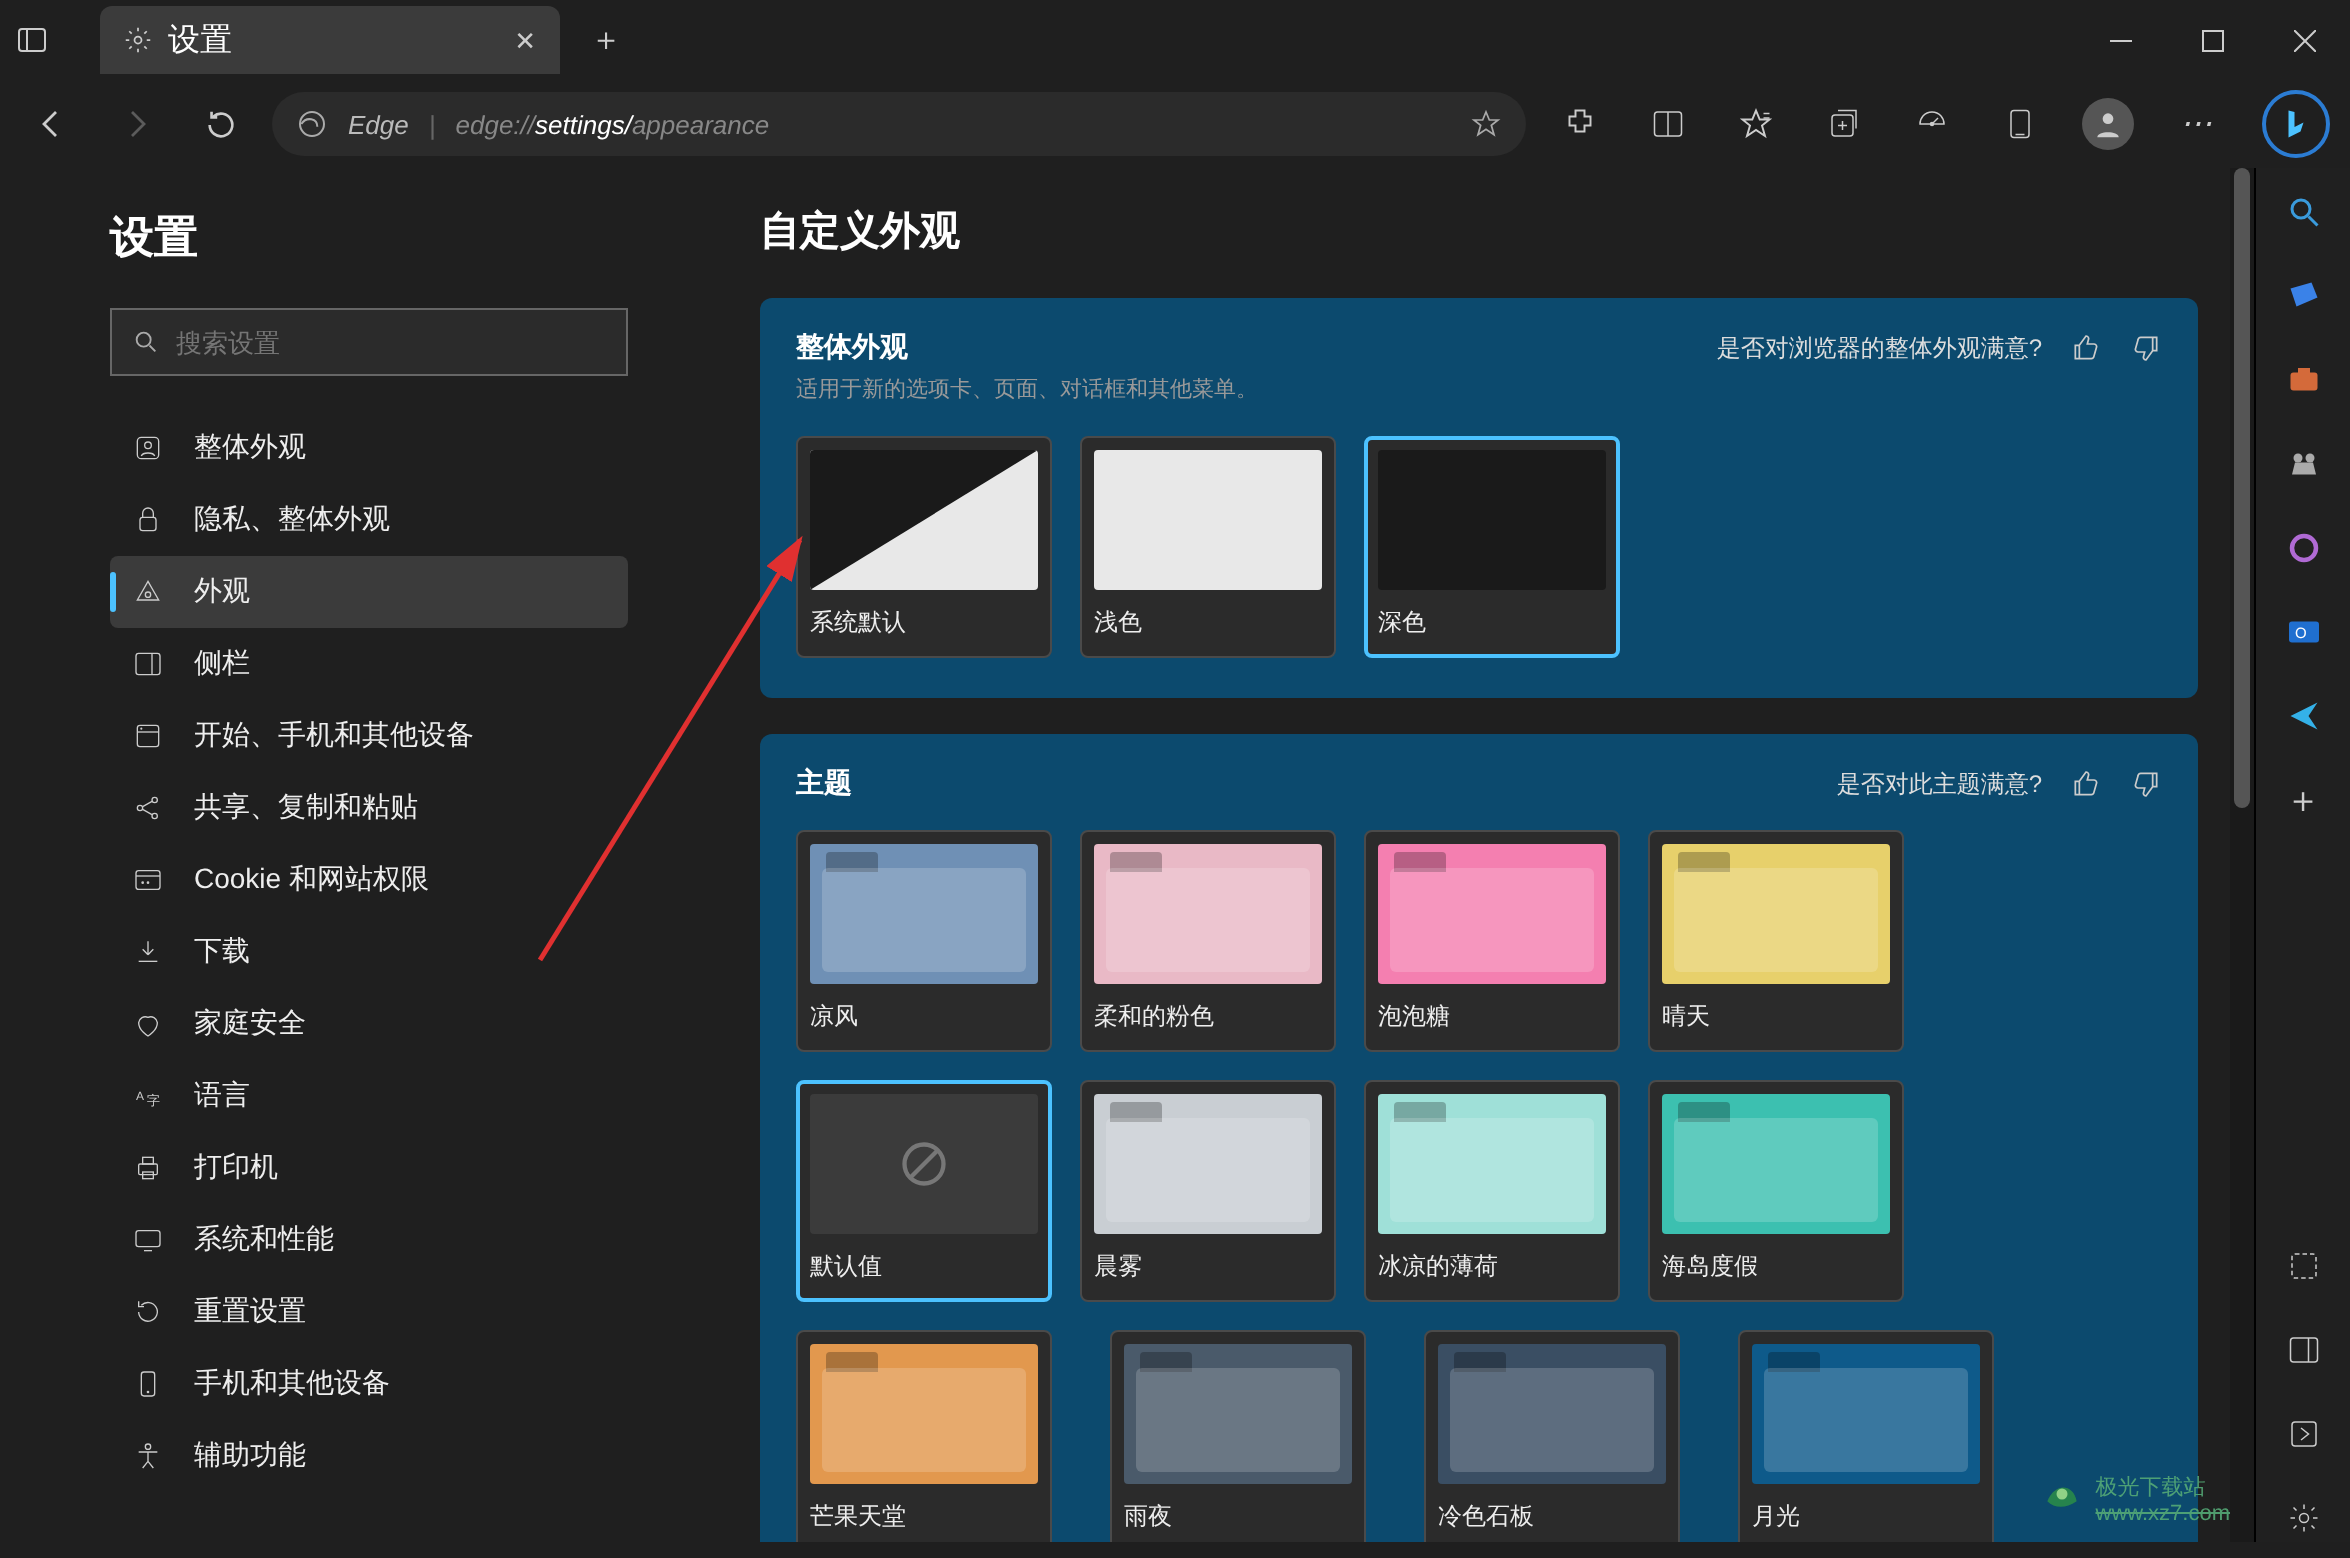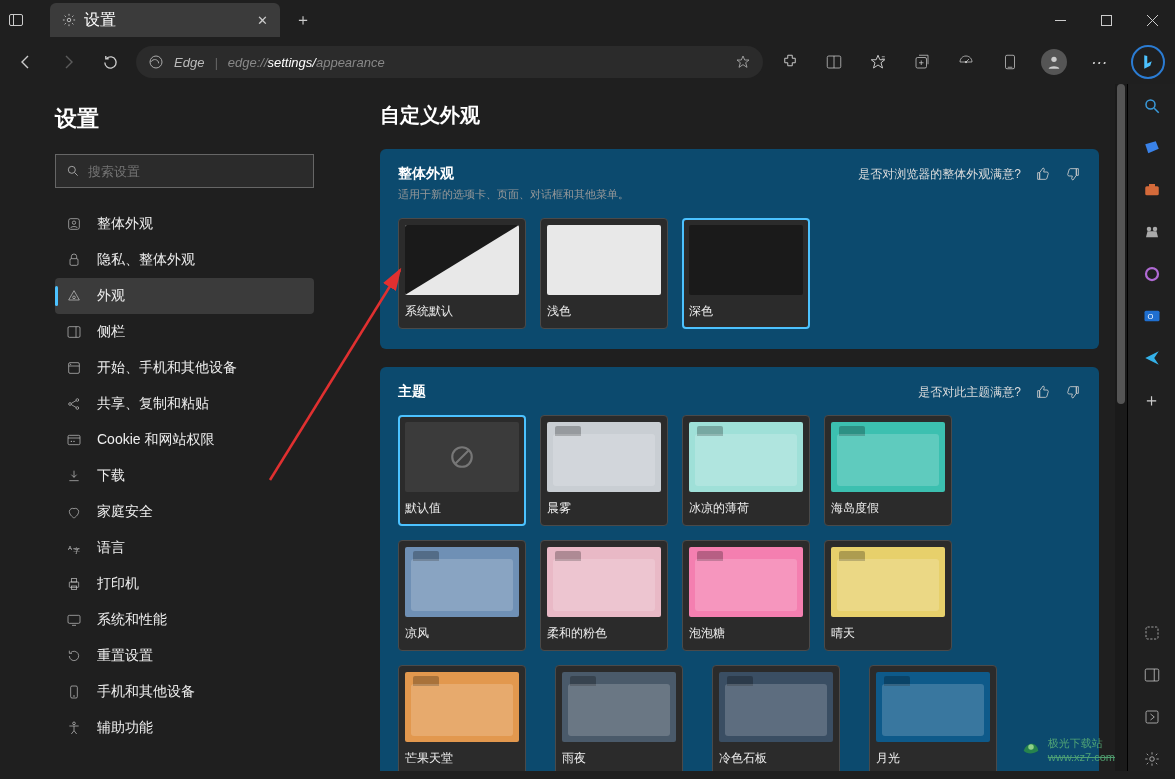--- a/index.html
+++ b/index.html
@@ -413,20 +413,54 @@
             </span>
           <span>
               <svg class="thumb-down" viewBox="0 0 24 24">
                 <path d="M20 14h-3V4h3zM17 4H8c-1 0-2 1-2 2l-2 7c0 1 1 2 2 2h5l-1 4c0 1 1 2 2 2l5-7z" stroke="#ccc" fill="none" stroke-width="1.3"></path>
               </svg>
             </span>
         </span>
       </div>
       <div id="theme-rows">
           <div class="cards" style="margin-bottom: 14px;">
+            <div class="card">
+              <div class="preview">
+                <div style="position:absolute;inset:0;background:#6f90b5"></div>
+                <div style="position:absolute;top:4px;left:8px;width:26px;height:10px;border-radius:2px 2px 0 0;background:rgba(0,0,0,0.25)"></div>
+                <div style="position:absolute;top:12px;left:6px;right:6px;bottom:6px;border-radius:3px;background:rgba(255,255,255,0.18)"></div>
+              </div>
+              <div class="label">凉风</div>
+            </div>
+            <div class="card">
+              <div class="preview">
+                <div style="position:absolute;inset:0;background:#e9b9c6"></div>
+                <div style="position:absolute;top:4px;left:8px;width:26px;height:10px;border-radius:2px 2px 0 0;background:rgba(0,0,0,0.25)"></div>
+                <div style="position:absolute;top:12px;left:6px;right:6px;bottom:6px;border-radius:3px;background:rgba(255,255,255,0.18)"></div>
+              </div>
+              <div class="label">柔和的粉色</div>
+            </div>
+            <div class="card">
+              <div class="preview">
+                <div style="position:absolute;inset:0;background:#f47fb0"></div>
+                <div style="position:absolute;top:4px;left:8px;width:26px;height:10px;border-radius:2px 2px 0 0;background:rgba(0,0,0,0.25)"></div>
+                <div style="position:absolute;top:12px;left:6px;right:6px;bottom:6px;border-radius:3px;background:rgba(255,255,255,0.18)"></div>
+              </div>
+              <div class="label">泡泡糖</div>
+            </div>
+            <div class="card">
+              <div class="preview">
+                <div style="position:absolute;inset:0;background:#e7d06b"></div>
+                <div style="position:absolute;top:4px;left:8px;width:26px;height:10px;border-radius:2px 2px 0 0;background:rgba(0,0,0,0.25)"></div>
+                <div style="position:absolute;top:12px;left:6px;right:6px;bottom:6px;border-radius:3px;background:rgba(255,255,255,0.18)"></div>
+              </div>
+              <div class="label">晴天</div>
+            </div>
+          </div>
+          <div class="cards" style="margin-bottom: 14px;">
             <div class="card selected">
               <div class="preview">
                 <div style="position:absolute;inset:0;background:#3b3b3b;display:flex;align-items:center;justify-content:center">
                   <svg width="26" height="26" viewBox="0 0 24 24">
                     <circle cx="12" cy="12" r="9" stroke="#777" fill="none" stroke-width="2"></circle>
                     <line x1="6" y1="18" x2="18" y2="6" stroke="#777" stroke-width="2"></line>
                   </svg>
                 </div>
               </div>
               <div class="label">默认值</div>
@@ -447,54 +481,20 @@
               </div>
               <div class="label">冰凉的薄荷</div>
             </div>
             <div class="card">
               <div class="preview">
                 <div style="position:absolute;inset:0;background:#3cc0b0"></div>
                 <div style="position:absolute;top:4px;left:8px;width:26px;height:10px;border-radius:2px 2px 0 0;background:rgba(0,0,0,0.25)"></div>
                 <div style="position:absolute;top:12px;left:6px;right:6px;bottom:6px;border-radius:3px;background:rgba(255,255,255,0.18)"></div>
               </div>
               <div class="label">海岛度假</div>
-            </div>
-          </div>
-          <div class="cards" style="margin-bottom: 14px;">
-            <div class="card">
-              <div class="preview">
-                <div style="position:absolute;inset:0;background:#6f90b5"></div>
-                <div style="position:absolute;top:4px;left:8px;width:26px;height:10px;border-radius:2px 2px 0 0;background:rgba(0,0,0,0.25)"></div>
-                <div style="position:absolute;top:12px;left:6px;right:6px;bottom:6px;border-radius:3px;background:rgba(255,255,255,0.18)"></div>
-              </div>
-              <div class="label">凉风</div>
-            </div>
-            <div class="card">
-              <div class="preview">
-                <div style="position:absolute;inset:0;background:#e9b9c6"></div>
-                <div style="position:absolute;top:4px;left:8px;width:26px;height:10px;border-radius:2px 2px 0 0;background:rgba(0,0,0,0.25)"></div>
-                <div style="position:absolute;top:12px;left:6px;right:6px;bottom:6px;border-radius:3px;background:rgba(255,255,255,0.18)"></div>
-              </div>
-              <div class="label">柔和的粉色</div>
-            </div>
-            <div class="card">
-              <div class="preview">
-                <div style="position:absolute;inset:0;background:#f47fb0"></div>
-                <div style="position:absolute;top:4px;left:8px;width:26px;height:10px;border-radius:2px 2px 0 0;background:rgba(0,0,0,0.25)"></div>
-                <div style="position:absolute;top:12px;left:6px;right:6px;bottom:6px;border-radius:3px;background:rgba(255,255,255,0.18)"></div>
-              </div>
-              <div class="label">泡泡糖</div>
-            </div>
-            <div class="card">
-              <div class="preview">
-                <div style="position:absolute;inset:0;background:#e7d06b"></div>
-                <div style="position:absolute;top:4px;left:8px;width:26px;height:10px;border-radius:2px 2px 0 0;background:rgba(0,0,0,0.25)"></div>
-                <div style="position:absolute;top:12px;left:6px;right:6px;bottom:6px;border-radius:3px;background:rgba(255,255,255,0.18)"></div>
-              </div>
-              <div class="label">晴天</div>
             </div>
           </div>
           <div class="cards" style="margin-bottom: 28px; gap: 29px;">
             <div class="card">
               <div class="preview">
                 <div style="position:absolute;inset:0;background:#e2984e"></div>
                 <div style="position:absolute;top:4px;left:8px;width:26px;height:10px;border-radius:2px 2px 0 0;background:rgba(0,0,0,0.25)"></div>
                 <div style="position:absolute;top:12px;left:6px;right:6px;bottom:6px;border-radius:3px;background:rgba(255,255,255,0.18)"></div>
               </div>
               <div class="label">芒果天堂</div>

